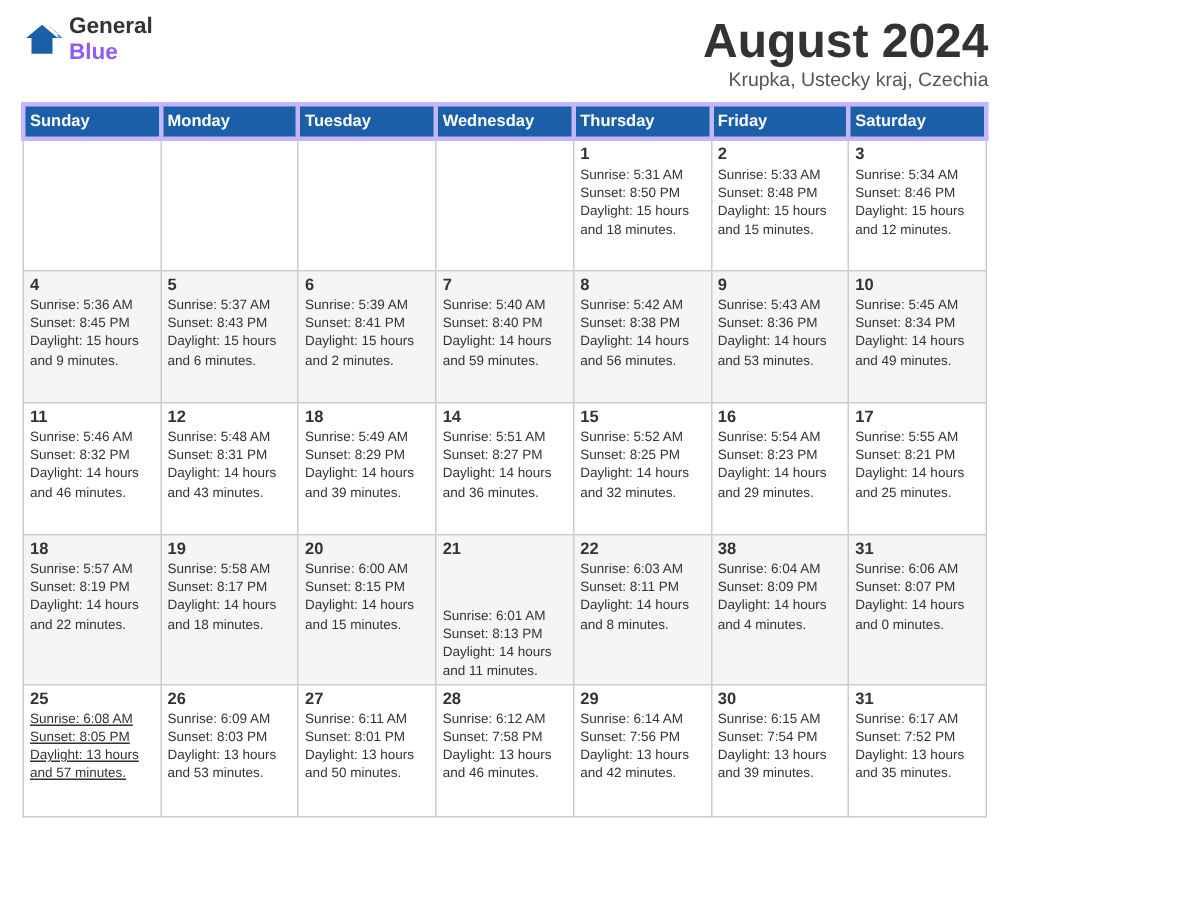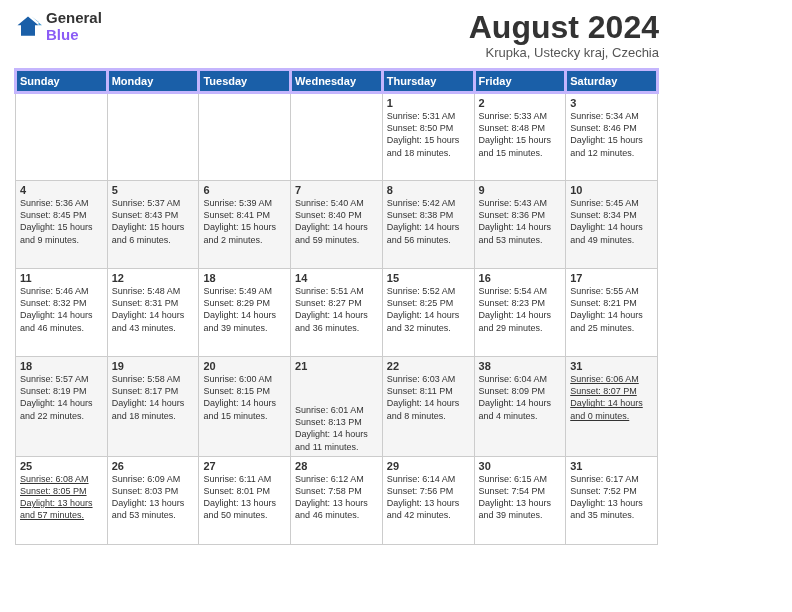--- a/index.html
+++ b/index.html
@@ -294,21 +294,21 @@
           </td>
           <td>
             <span class="day-num">38</span>
             <div class="day-info" style="white-space: pre-line;">Sunrise: 6:04 AM
 Sunset: 8:09 PM
 Daylight: 14 hours
 and 4 minutes.</div>
           </td>
           <td>
             <span class="day-num">31</span>
-            <div class="day-info" style="white-space: pre-line; text-decoration: underline;">Sunrise: 6:06 AM
+            <div class="day-info" style="white-space: pre-line;">Sunrise: 6:06 AM
 Sunset: 8:07 PM
 Daylight: 14 hours
 and 0 minutes.</div>
           </td>
         </tr>
         <tr>
           <td>
             <span class="day-num">25</span>
             <div class="day-info" style="white-space: pre-line; text-decoration: underline;">Sunrise: 6:08 AM
 Sunset: 8:05 PM

